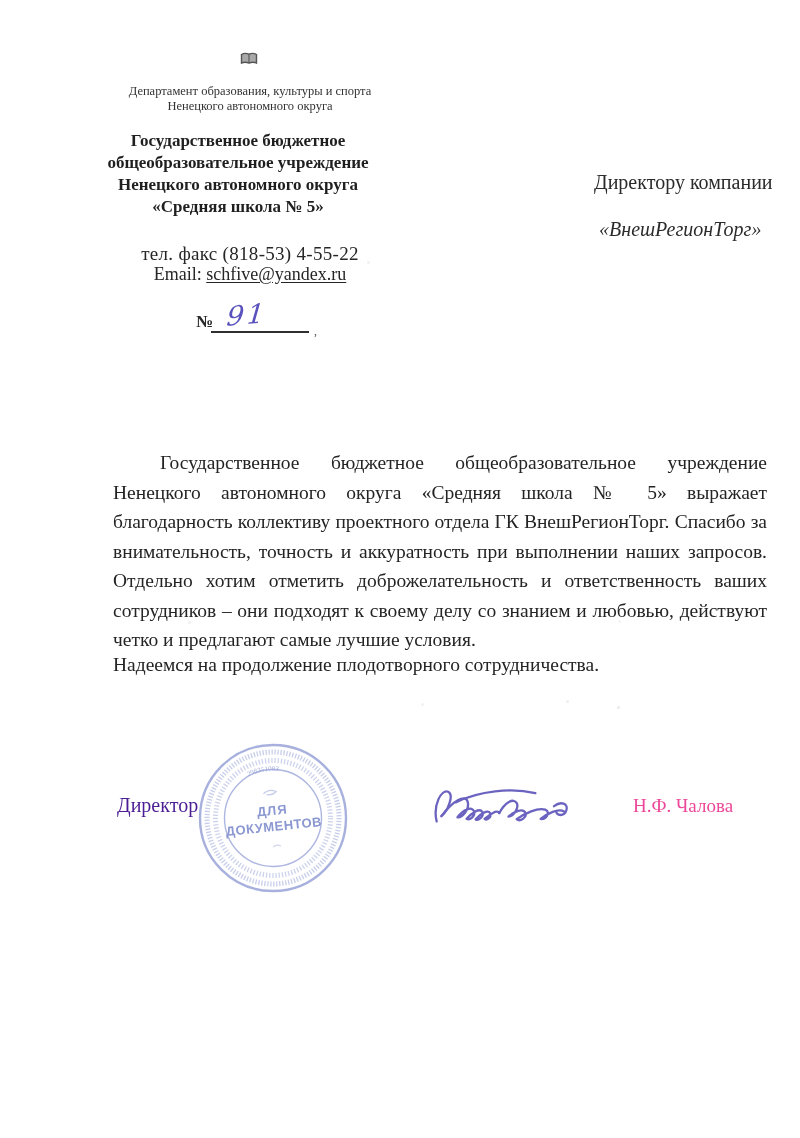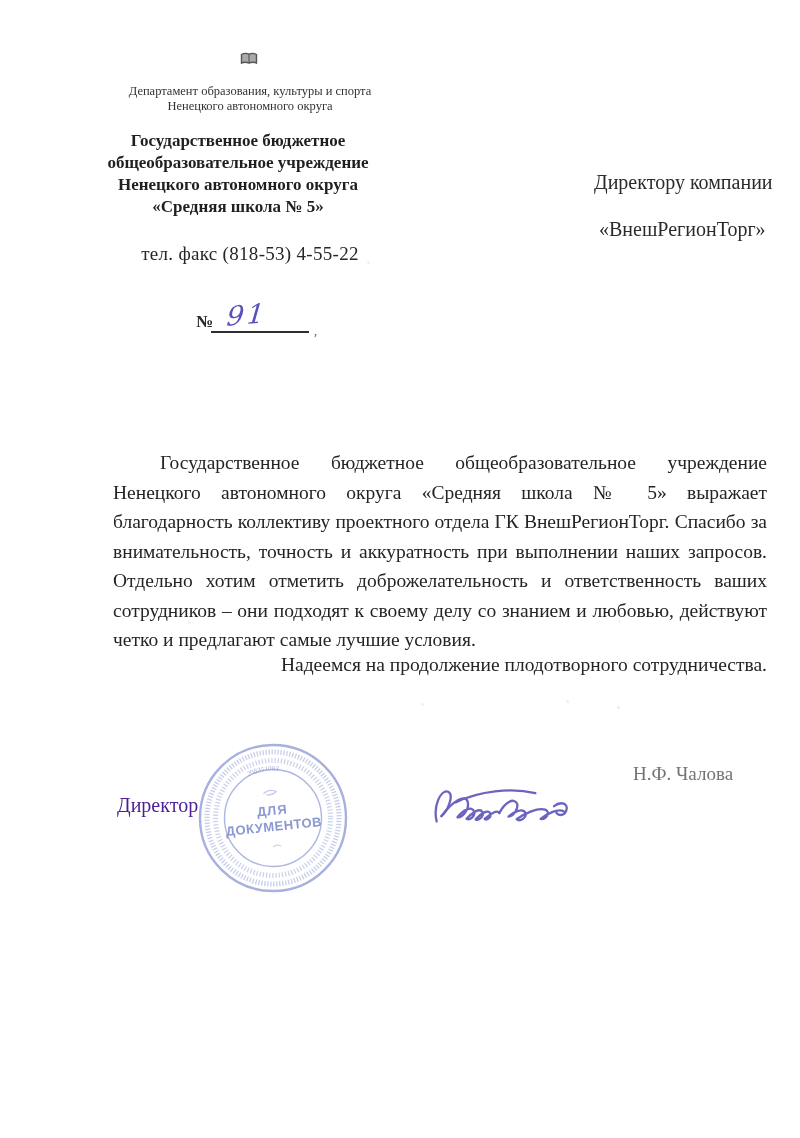--- a/index.html
+++ b/index.html
@@ -42,33 +42,33 @@
   .num-value{
     position:absolute;left:227px;top:299px;font-size:27px;color:#5a52bc;
     font-style:italic;transform:skewX(-10deg) rotate(-5deg);
     font-family:"DejaVu Serif","Liberation Serif",serif;letter-spacing:3px;
   }
   .num-tick{
     position:absolute;left:314px;top:324px;width:5px;height:7px;color:#555;font-size:12px;
   }
   
   .addressee-1{position:absolute;left:594px;top:171px;font-size:20px;color:#2b2b2b;}
-  .addressee-2{position:absolute;left:599px;top:218px;font-size:20px;color:#2b2b2b;}
+  .addressee-2{position:absolute;left:599px;top:218px;font-size:20px;color:#2b2b2b;font-style:italic;}
   
   .body-p1{
     position:absolute;left:113px;top:448px;width:654px;
     font-size:19.5px;line-height:29.5px;text-align:justify;text-indent:47px;color:#242424;
   }
   .body-p2{
     position:absolute;left:113px;top:650px;width:654px;
-    font-size:19.5px;line-height:29.5px;color:#242424;text-align:right;
+    font-size:19.5px;line-height:29.5px;color:#242424;
   }
   
   .sig-title{position:absolute;left:117px;top:794px;font-size:20px;color:#4c1d95;}
-  .sig-name{position:absolute;left:633px;top:763px;font-size:19px;color:#737373;}
+  .sig-name{position:absolute;left:633px;top:795px;font-size:19px;color:#ec4899;}
   .stamp{position:absolute;left:196px;top:741px;width:154px;height:154px;opacity:.92;filter:blur(.3px);}
   .signature{position:absolute;left:428px;top:778px;width:145px;height:58px;transform:rotate(-3deg);}
   
   .speck{position:absolute;width:3px;height:3px;border-radius:50%;background:rgba(60,60,60,.35);}
   .scanline-a{position:absolute;left:137px;top:1080px;width:1px;height:58px;background:rgba(0,0,0,.04);}
   .scanline-b{position:absolute;left:456px;top:1112px;width:2px;height:26px;background:rgba(0,0,0,.03);}
 </style>
 </head>
 <body>
 
@@ -81,20 +81,21 @@
     </svg>
   </div>
 
   <div class="dept">Департамент образования, культуры и спорта
 Ненецкого автономного округа</div>
   <div class="org">Государственное бюджетное
 общеобразовательное учреждение
 Ненецкого автономного округа
 «Средняя школа № 5»</div>
   <div class="phone">тел. факс (818-53) 4-55-22</div>
+  <div class="email"><span>Email: </span><span class="u">schfive@yandex.ru</span></div>
   <div class="num-label">№</div>
   <div class="num-underline"></div>
   <div class="num-value">91</div>
   <div class="num-tick">,</div>
 
   <div class="addressee-1">Директору компании</div>
   <div class="addressee-2">«ВнешРегионТорг»</div>
 
   <div class="body-p1">Государственное бюджетное общеобразовательное учреждение Ненецкого автономного округа «Средняя школа № 5» выражает благодарность коллективу проектного отдела ГК ВнешРегионТорг. Спасибо за внимательность, точность и аккуратность при выполнении наших запросов. Отдельно хотим отметить доброжелательность и ответственность ваших сотрудников – они подходят к своему делу со знанием и любовью, действуют четко и предлагают самые лучшие условия.</div>
   <div class="body-p2">Надеемся на продолжение плодотворного сотрудничества.</div>

